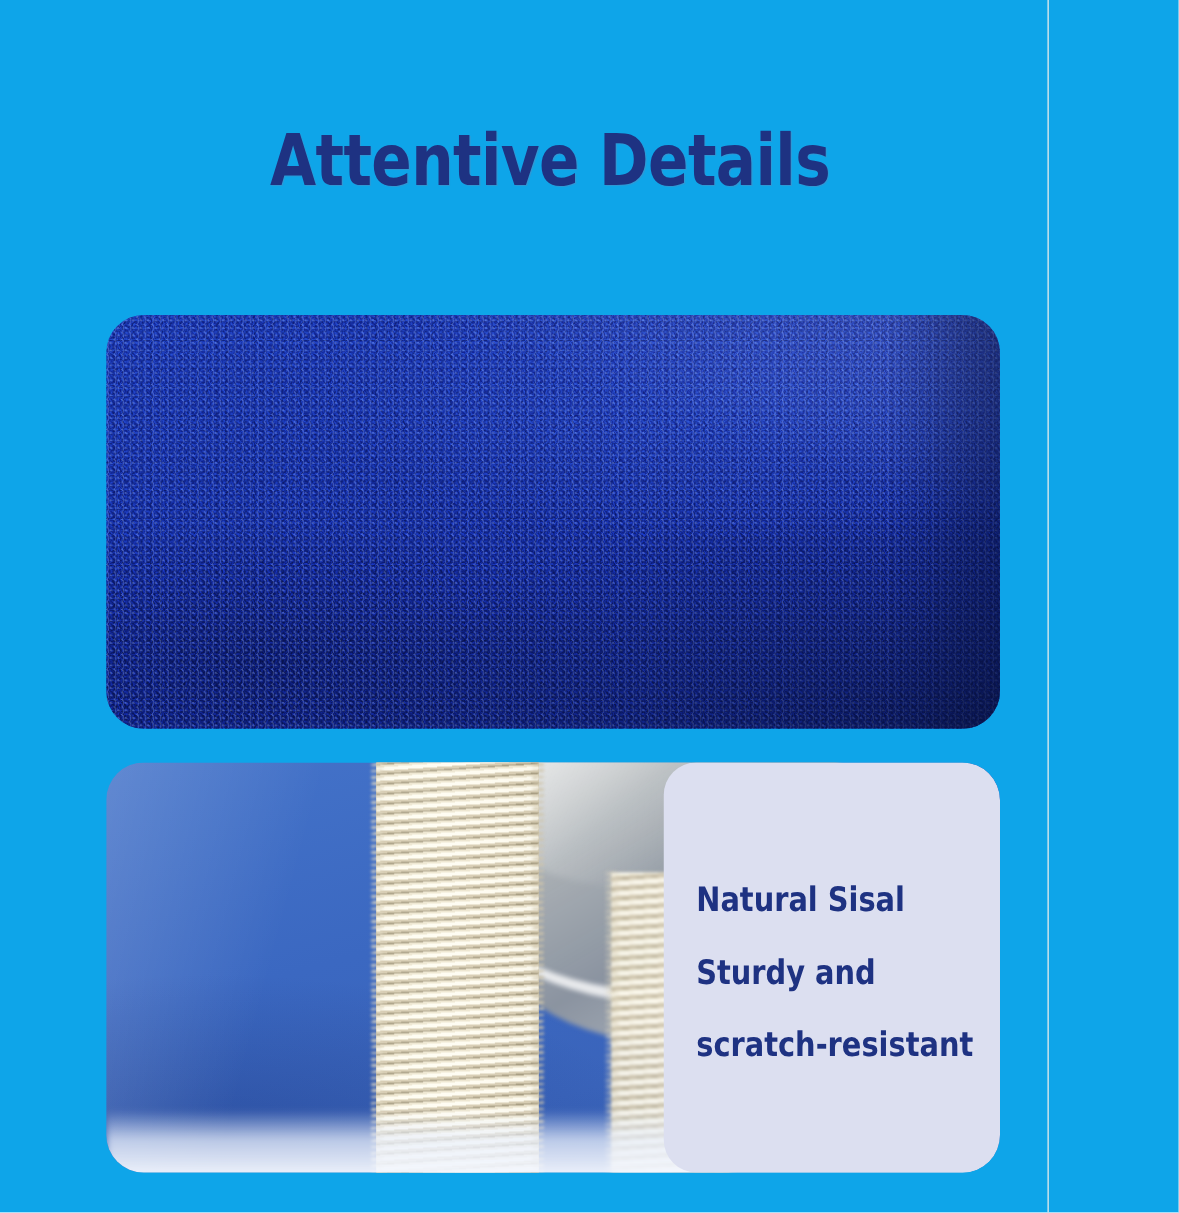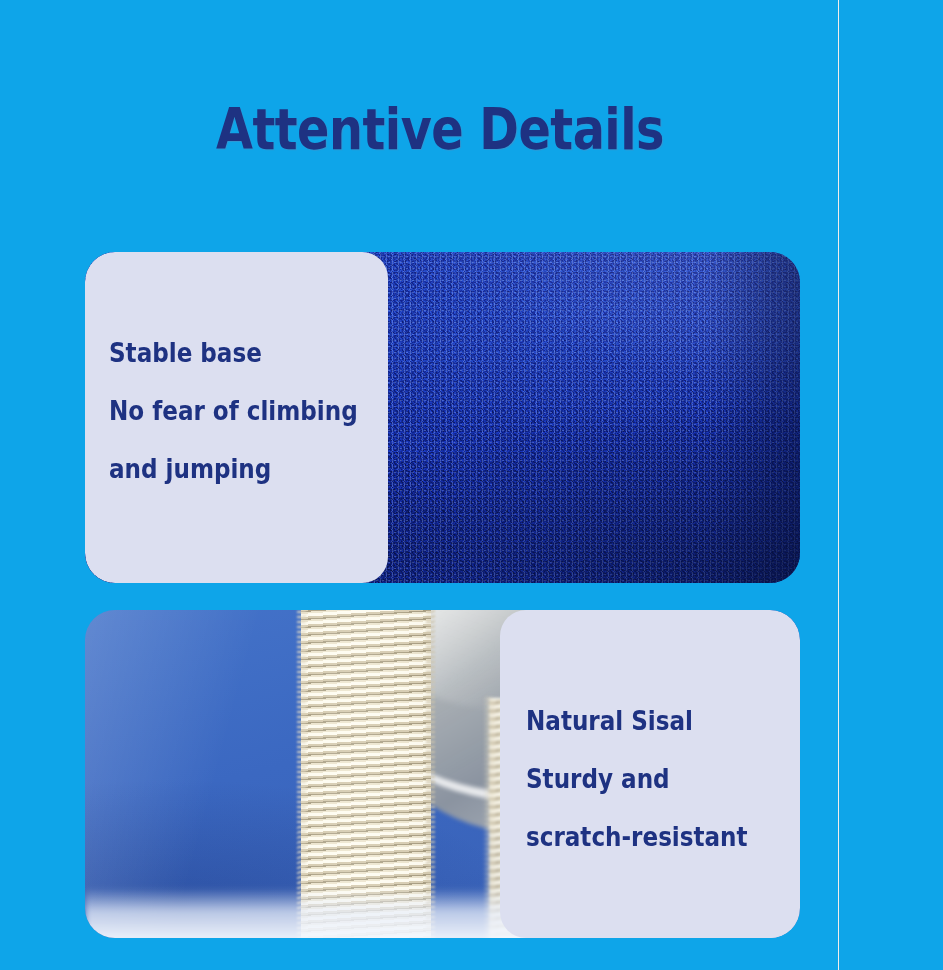--- a/index.html
+++ b/index.html
@@ -248,21 +248,21 @@
     left: 404px;
     top: 88px;
     width: 95px;
     height: 248px;
     filter: blur(1.4px);
     opacity: 0.97;
   }
   #panel-sisal {
     right: 0;
     top: 0;
-    width: 300px;
+    width: 269px;
     height: 328px;
     border-radius: 26px 30px 30px 26px;
     padding: 96px 0 0 26px;
   }
   #panel-sisal .panel-line + .panel-line { margin-top: 28px; }
 </style>
 </head>
 <body>
 
 <div id="page">
@@ -273,25 +273,20 @@
 
   <div class="card" id="card-base">
 
     <div class="photo" id="carpet">
       <div id="carpet-grain"></div>
       <div id="carpet-grain-2"></div>
       <div id="carpet-shade"></div>
       <div id="carpet-edge"></div>
     </div>
 
-    <div class="text-panel" id="panel-base">
-      <div class="panel-line">Stable base</div>
-      <div class="panel-line">No fear of climbing</div>
-      <div class="panel-line">and jumping</div>
-    </div>
 
   </div>
 
   <div class="card" id="card-sisal">
 
     <div class="photo" id="sisal-bg">
       <div id="sisal-bg-sheen"></div>
       <div id="acrylic-bowl"></div>
       <div id="acrylic-rim"></div>
       <div id="acrylic-hilite"></div>

